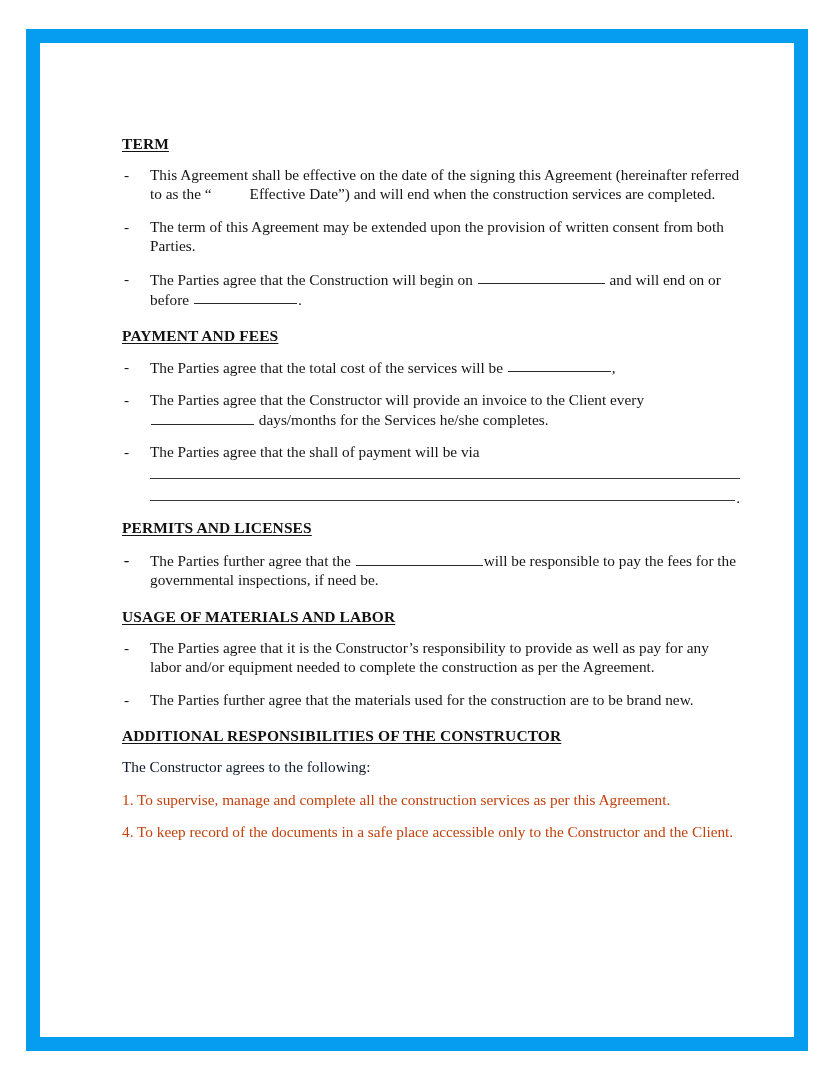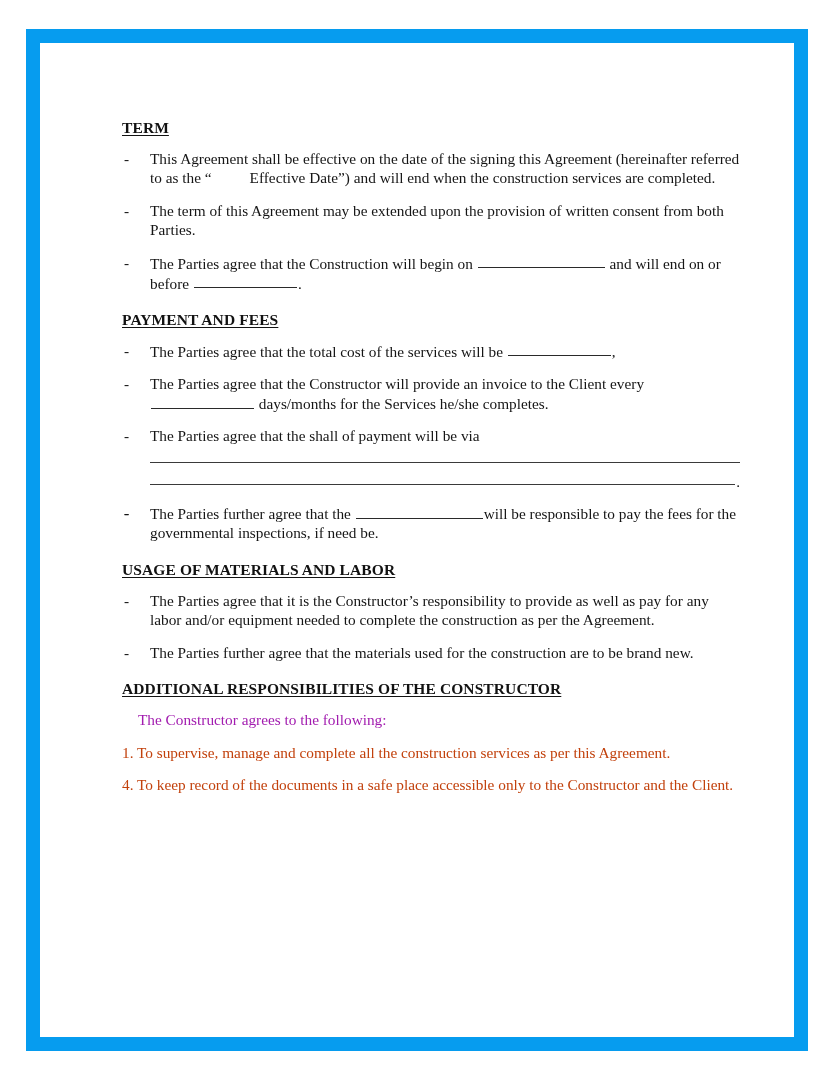--- a/index.html
+++ b/index.html
@@ -20,21 +20,21 @@
     top: 29px;
     width: 782px;
     height: 1022px;
     box-sizing: border-box;
     border: 14px solid #069cef;
     background: #ffffff;
   }
   .page-body {
     position: absolute;
     left: 82px;
-    top: 76px;
+    top: 92px;
     width: 618px;
   }
   .doc-heading {
     font-weight: bold;
     font-size: 15.5px;
     letter-spacing: 0.1px;
     text-decoration: underline;
     text-underline-offset: 2px;
     color: #121212;
     margin: 0 0 12px 0;
@@ -64,22 +64,22 @@
   }
   .bullet-dash {
     position: absolute;
     left: 2px;
     top: 0;
     color: #151515;
   }
   .para {
     font-size: 15.3px;
     line-height: 1.27;
-    color: #a21caf;
-    margin: 0 0 13px 16px;
+    color: #0f172a;
+    margin: 0 0 13px 0;
   }
   .para:last-child { margin-bottom: 0; }
   .numbered {
     font-size: 15.3px;
     line-height: 1.27;
     color: #c2410c;
     margin: 0 0 13px 0;
   }
   .sub-line {
     display: block;
@@ -155,20 +155,21 @@
           </div>
           <div class="rule-row">
             <span class="line"></span>
               <span class="tail">.</span>
           </div>
         </li>
       </ul>
     </div>
 
     <div class="section">
+      <div class="doc-heading">PERMITS AND LICENSES</div>
       <ul class="bullet-list">
         <li class="bullet-item">
           <span class="bullet-dash">-</span>
         </li>
         <li class="bullet-item">
           <span class="bullet-dash">-</span><span>The Parties further agree that the</span>
           <span class="blank w-lg"></span><span>will be responsible to pay the fees for the governmental inspections, if need be.</span>
         </li>
       </ul>
     </div>

